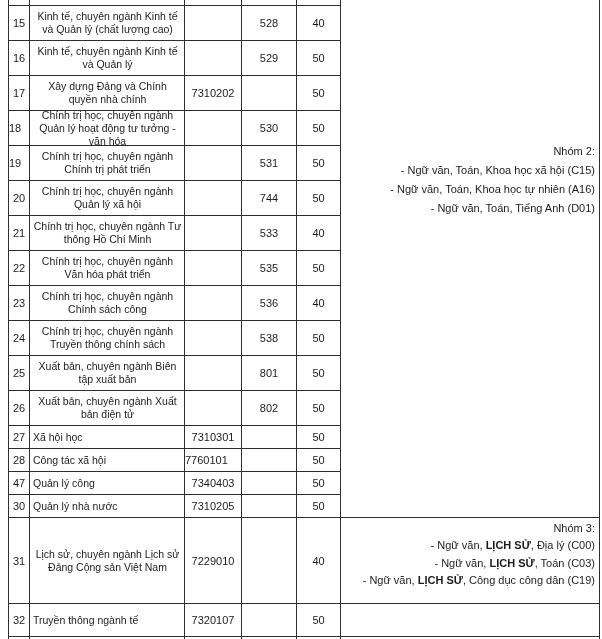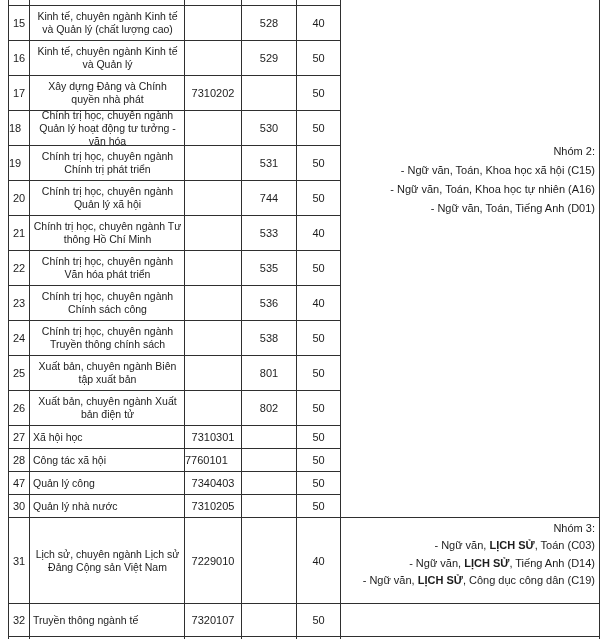--- a/index.html
+++ b/index.html
@@ -55,21 +55,21 @@
     </div>
     <div class="row">
       <div class="cell c1" style="grid-row:3">16</div>
       <div class="cell c2" style="grid-row:3">Kinh tế, chuyên ngành Kinh tế và Quản lý</div>
       <div class="cell c3" style="grid-row:3"></div>
       <div class="cell c4" style="grid-row:3">529</div>
       <div class="cell c5" style="grid-row:3">50</div>
     </div>
     <div class="row">
       <div class="cell c1" style="grid-row:4">17</div>
-      <div class="cell c2" style="grid-row:4">Xây dựng Đảng và Chính quyền nhà phát</div>
+      <div class="cell c2" style="grid-row:4">Xây dựng Đảng và Chính quyền nhà chính</div>
       <div class="cell c3" style="grid-row:4">7310202</div>
       <div class="cell c4" style="grid-row:4"></div>
       <div class="cell c5" style="grid-row:4">50</div>
     </div>
     <div class="row">
       <div class="cell c1 flush" style="grid-row:5">18</div>
       <div class="cell c2" style="grid-row:5">Chính trị học, chuyên ngành Quản lý hoạt động tư tưởng - văn hóa</div>
       <div class="cell c3" style="grid-row:5"></div>
       <div class="cell c4" style="grid-row:5">530</div>
       <div class="cell c5" style="grid-row:5">50</div>
@@ -175,22 +175,22 @@
 
     <div class="cell c6 note note-g2">
       <div>Nhóm 2:</div>
       <div>- Ngữ văn, Toán, Khoa học xã hội (C15)</div>
       <div>- Ngữ văn, Toán, Khoa học tự nhiên (A16)</div>
       <div>- Ngữ văn, Toán, Tiếng Anh (D01)</div>
     </div>
 
     <div class="cell c6 note note-g3">
       <div>Nhóm 3:</div>
+      <div><span>- Ngữ văn, </span><span class="b">LỊCH SỬ</span><span>, Địa lý (C00)</span></div>
       <div><span>- Ngữ văn, </span><span class="b">LỊCH SỬ</span><span>, Toán (C03)</span></div>
-      <div><span>- Ngữ văn, </span><span class="b">LỊCH SỬ</span><span>, Tiếng Anh (D14)</span></div>
       <div><span>- Ngữ văn, </span><span class="b">LỊCH SỬ</span><span>, Công dục công dân (C19)</span></div>
     </div>
 
     <div class="cell empty-r6"></div>
 
     <div class="row crop-bottom">
       <div class="cell c1" style="grid-row:20"></div>
       <div class="cell c2" style="grid-row:20"></div>
       <div class="cell c3" style="grid-row:20"></div>
       <div class="cell c4" style="grid-row:20"></div>

